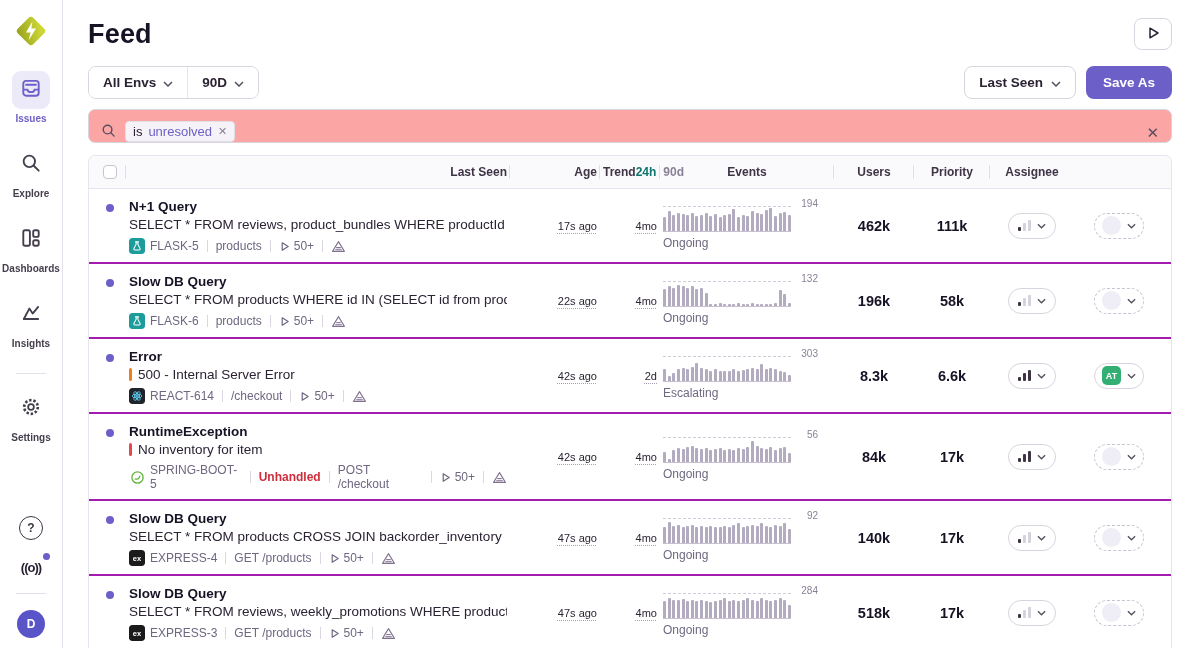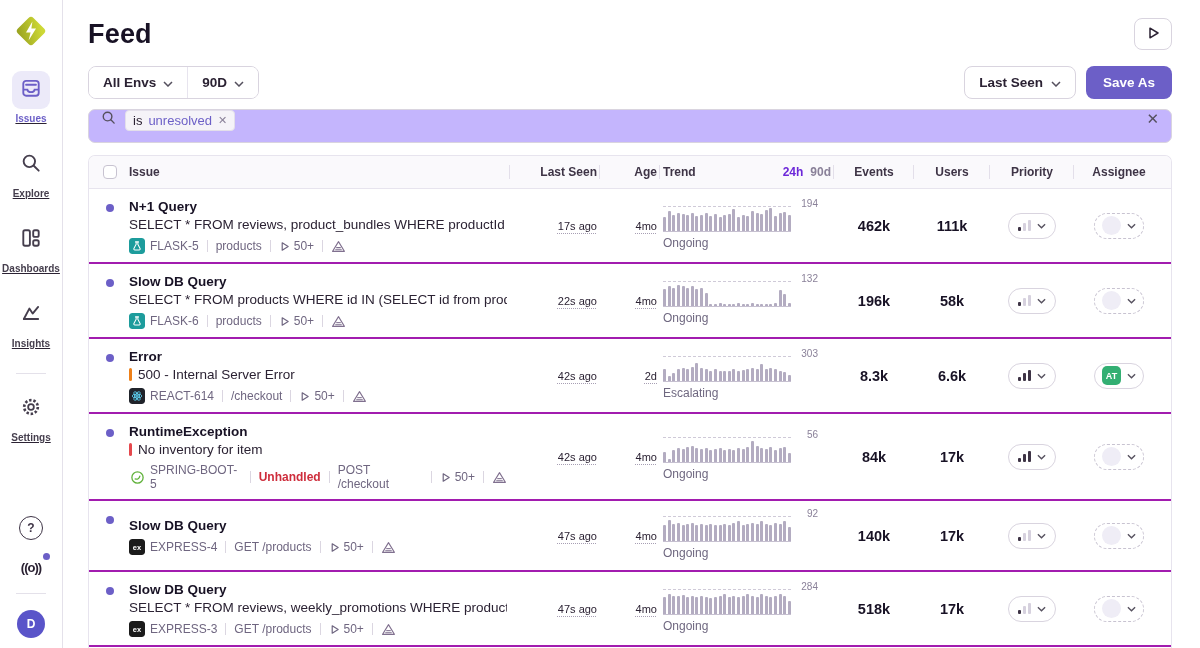--- a/index.html
+++ b/index.html
@@ -5,21 +5,21 @@
   * { box-sizing: border-box; margin: 0; padding: 0; }
   html,body { width:1200px; height:648px; overflow:hidden; background:#fff;
     font-family:"Liberation Sans", sans-serif; color:#2B2233; }
   .app { display:flex; width:1200px; height:648px; }
 
   
   .sidebar { width:63px; flex:0 0 63px; border-right:1px solid #E4E1EA;
     display:flex; flex-direction:column; align-items:center; padding:13px 0 10px; }
   .logo { width:36px; height:36px; margin-bottom:22px; }
   .nav-item { display:flex; flex-direction:column; align-items:center; gap:4px;
-    margin-bottom:22px; cursor:pointer;text-decoration:underline; }
+    margin-bottom:22px; cursor:pointer; }
   .nav-tile { width:38px; height:38px; border-radius:9px; display:flex;
     align-items:center; justify-content:center; }
   .nav-item.active .nav-tile { background:#ECEAF9; }
   .nav-label { font-size:10px; font-weight:600; color:#453E4D; }
   .nav-item.active .nav-label { color:#6C5FC7; }
   .side-divider { width:30px; height:1px; background:#E4E1EA; margin:2px 0 16px; }
   .side-spacer { flex:1; }
   .help-btn { width:24px; height:24px; border:1.7px solid #3E3446; border-radius:50%;
     display:flex; align-items:center; justify-content:center; font-size:12px;
     font-weight:700; color:#3E3446; margin-bottom:20px; cursor:pointer; }
@@ -45,21 +45,21 @@
     font-weight:700; color:#2B2233; background:#fff; border:0; cursor:pointer; }
   .seg-btn + .seg-btn { border-left:1px solid #E7E4EE; }
   .right-actions { display:flex; gap:10px; }
   .sort-btn { display:flex; align-items:center; gap:8px; padding:8px 14px; font-size:13.5px;
     font-weight:700; color:#2B2233; background:#fff; border:1px solid #D9D4DF;
     border-radius:8px; cursor:pointer; }
   .save-btn { padding:8px 17px; font-size:13.5px; font-weight:700; color:#fff;
     border:0; border-radius:8px; cursor:pointer; }
 
   .search-bar { margin-top:10px; height:34px; border:1px solid #D9D4DF; border-radius:7px;
-    display:flex; align-items:flex-start; padding:0 12px; gap:9px; background:#c4b5fd; }
+    display:flex; align-items:flex-end; padding:0 12px; gap:9px; background:#fca5a5; }
   .chip { display:flex; align-items:center; gap:6px; background:#F5F3F8;
     border:1px solid #E3DFEA; border-radius:4px; padding:2px 7px; font-size:13px; cursor:pointer; }
   .chip .k { color:#2B2233; }
   .chip .v { color:#6C5FC7; }
   .chip .x { color:#8A8199; font-size:11px; cursor:pointer; }
   .search-clear { margin-left:auto; color:#55505E; font-size:15px; cursor:pointer; }
 
   
   .table { margin-top:12px; border:1px solid #E7E4EE; border-bottom:0;
     border-radius:7px 7px 0 0; overflow:hidden; flex:1; }
@@ -68,21 +68,21 @@
     padding:0 10px 0 8px; }
   .thead { background:#FAF9FC; border-bottom:1px solid #E7E4EE; height:33px;
     font-size:12px; font-weight:700; color:#3E3446; }
   .th { position:relative; }
   .th.sep::before { content:""; position:absolute; left:-4px; top:50%; margin-top:-7px;
     width:1px; height:14px; background:#E3DFEA; }
   .th-right { text-align:right; }
   .th-center { text-align:center; }
   .th-trend { display:flex; justify-content:space-between; align-items:center; }
   .trend-toggles { display:flex; gap:7px; }
-  .tg-24 { color:#6d28d9; cursor:pointer; }
+  .tg-24 { color:#0f766e; cursor:pointer; }
   .tg-90 { color:#8A8199; font-weight:600; cursor:pointer; }
   .checkbox { width:14px; height:14px; border:1.5px solid #C8C3D1; border-radius:4px;
     background:#fff; cursor:pointer; }
 
   .row { min-height:71px; border-bottom:2px solid #a21caf; background:#fff; }
   .col-dot { align-self:start; padding-top:15px; display:flex; justify-content:center; }
   .dot { width:8px; height:8px; border-radius:50%; background:#6C5FC7; }
   .col-issue { min-width:0; padding:10px 0 8px; }
   .title { font-size:13.5px; font-weight:700; color:#181225; cursor:pointer; }
   .subtitle { font-size:13.5px; color:#2B2233; margin-top:3px; white-space:nowrap;
@@ -272,21 +272,20 @@
         <span class="x">✕</span>
       </span>
       <span class="search-clear">✕</span>
     </div>
 
     <div class="table">
       <div class="grid thead">
         <div style="display:flex;justify-content:center;">
             <span class="checkbox"></span>
           </div>
-        <div class="th">Issue</div>
         <div class="th sep th-right">Last Seen</div>
         <div class="th sep th-right">Age</div>
         <div class="th sep th-trend">
           <span>Trend</span>
           <span class="trend-toggles">
             <span class="tg-24">24h</span>
             <span class="tg-90">90d</span>
           </span>
         </div>
         <div class="th sep th-center">Events</div>
@@ -703,20 +702,24 @@
       </button>
     </div>
   </div>
 
   <div class="grid row">
     <div class="col-dot">
               <span class="dot" style="background: rgb(108, 95, 199);"></span>
             </div>
     <div class="col-issue">
       <div class="title">Slow DB Query</div>
+      <div class="subtitle">
+
+        <span class="sub-text">SELECT * FROM products CROSS JOIN backorder_inventory</span>
+      </div>
       <div class="tags">
         <span class="plat-icon">
                   <span style="width:16px;height:16px;border-radius:3px;background:#1B1B1B;color:#fff;font-size:7.5px;font-weight:700;display:flex;align-items:center;justify-content:center;font-family:'Liberation Sans',sans-serif">ex</span>
                 </span>
         <span class="slug">EXPRESS-4</span>
 
         <span class="tsep"></span>
         <span class="tag-txt">GET /products</span>
         <span class="tsep"></span>
         <span class="replay">

